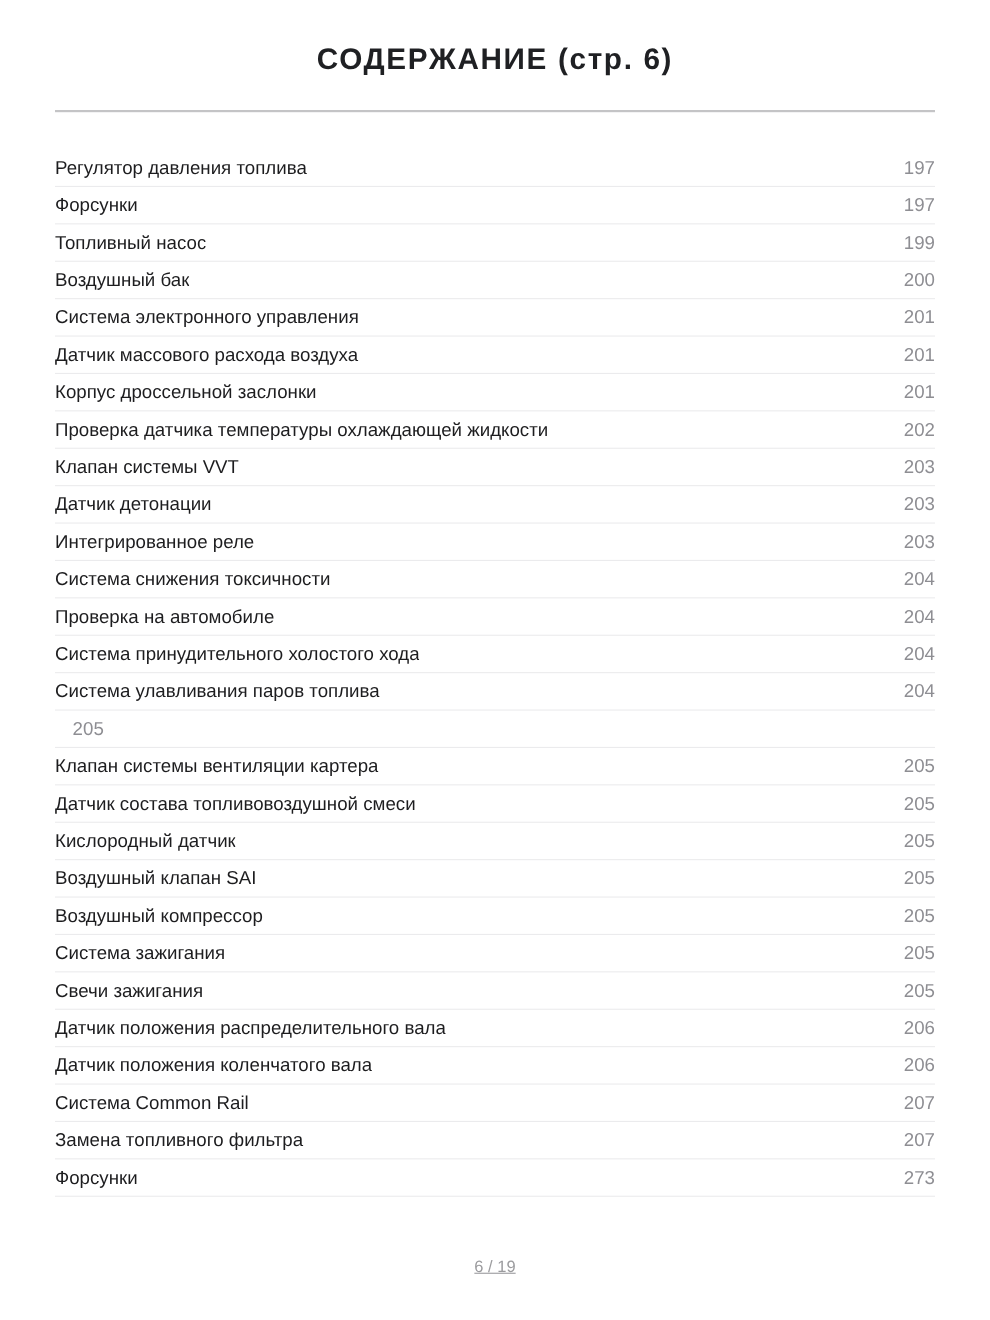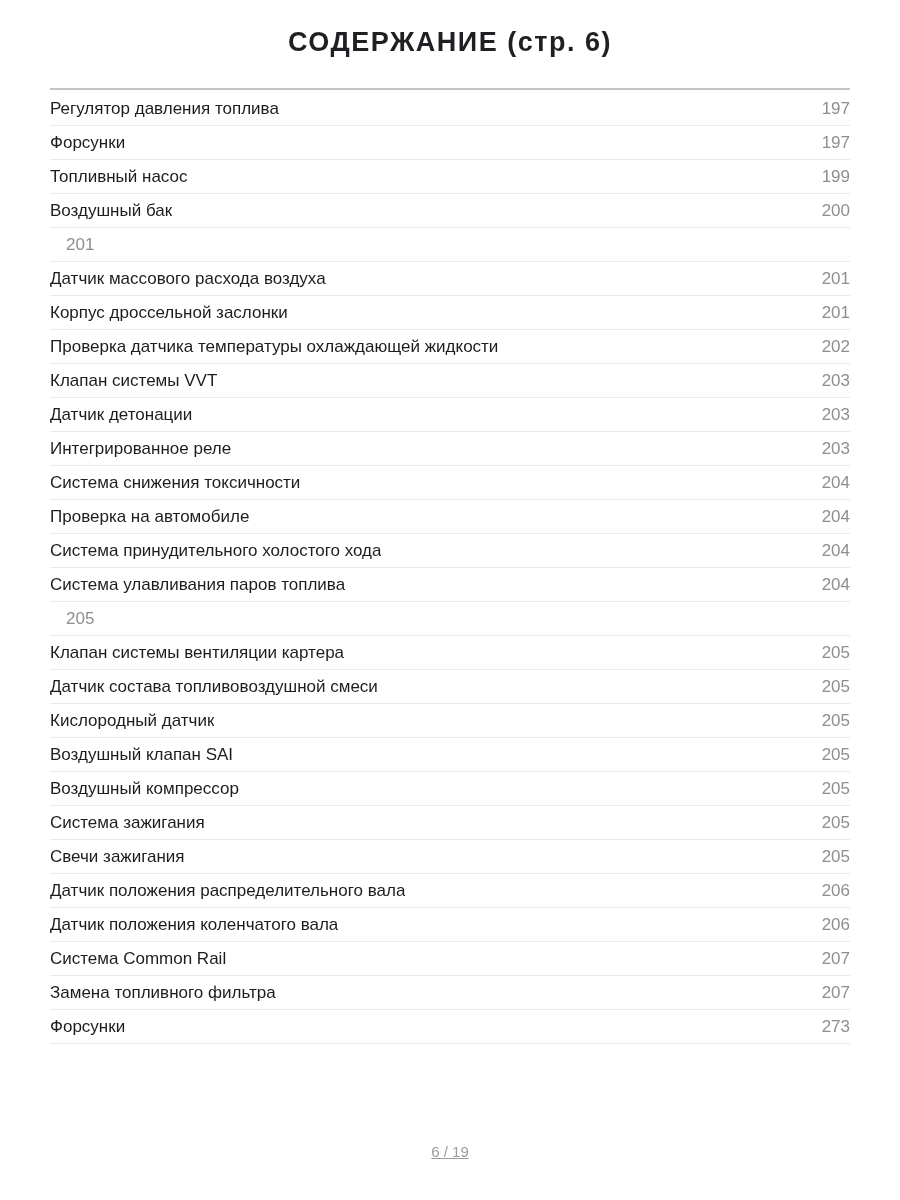--- a/index.html
+++ b/index.html
@@ -11,36 +11,36 @@
   body {
     width: 900px;
     height: 1200px;
     position: relative;
   }
   .page {
     padding: 0 50px;
   }
   .title {
     margin: 0;
-    padding-top: 26px;
+    padding-top: 38px;
     text-align: center;
     font-size: 27px;
     line-height: 32px;
     font-weight: 700;
     letter-spacing: 1.5px;
     color: #1f2023;
   }
   .title-rule {
     border: none;
     height: 2px;
     background: #c4c4c6;
     margin: 30px 0 0 0;
   }
   .toc {
-    margin-top: 2px;
+    margin-top: 34px;
   }
   .toc-row {
     display: flex;
     justify-content: space-between;
     align-items: center;
     height: 33px;
     border-bottom: 1px solid #ebebed;
     font-size: 17px;
     line-height: 33px;
   }
@@ -88,20 +88,21 @@
     <span class="toc-label">Топливный насос</span>
     <span class="toc-page">199</span>
   </div>
 
   <div class="toc-row">
     <span class="toc-label">Воздушный бак</span>
     <span class="toc-page">200</span>
   </div>
 
   <div class="toc-row">
+    <span class="toc-label">Система электронного управления</span>
     <span class="toc-page">201</span>
   </div>
 
   <div class="toc-row">
     <span class="toc-label">Датчик массового расхода воздуха</span>
     <span class="toc-page">201</span>
   </div>
 
   <div class="toc-row">
     <span class="toc-label">Корпус дроссельной заслонки</span>

